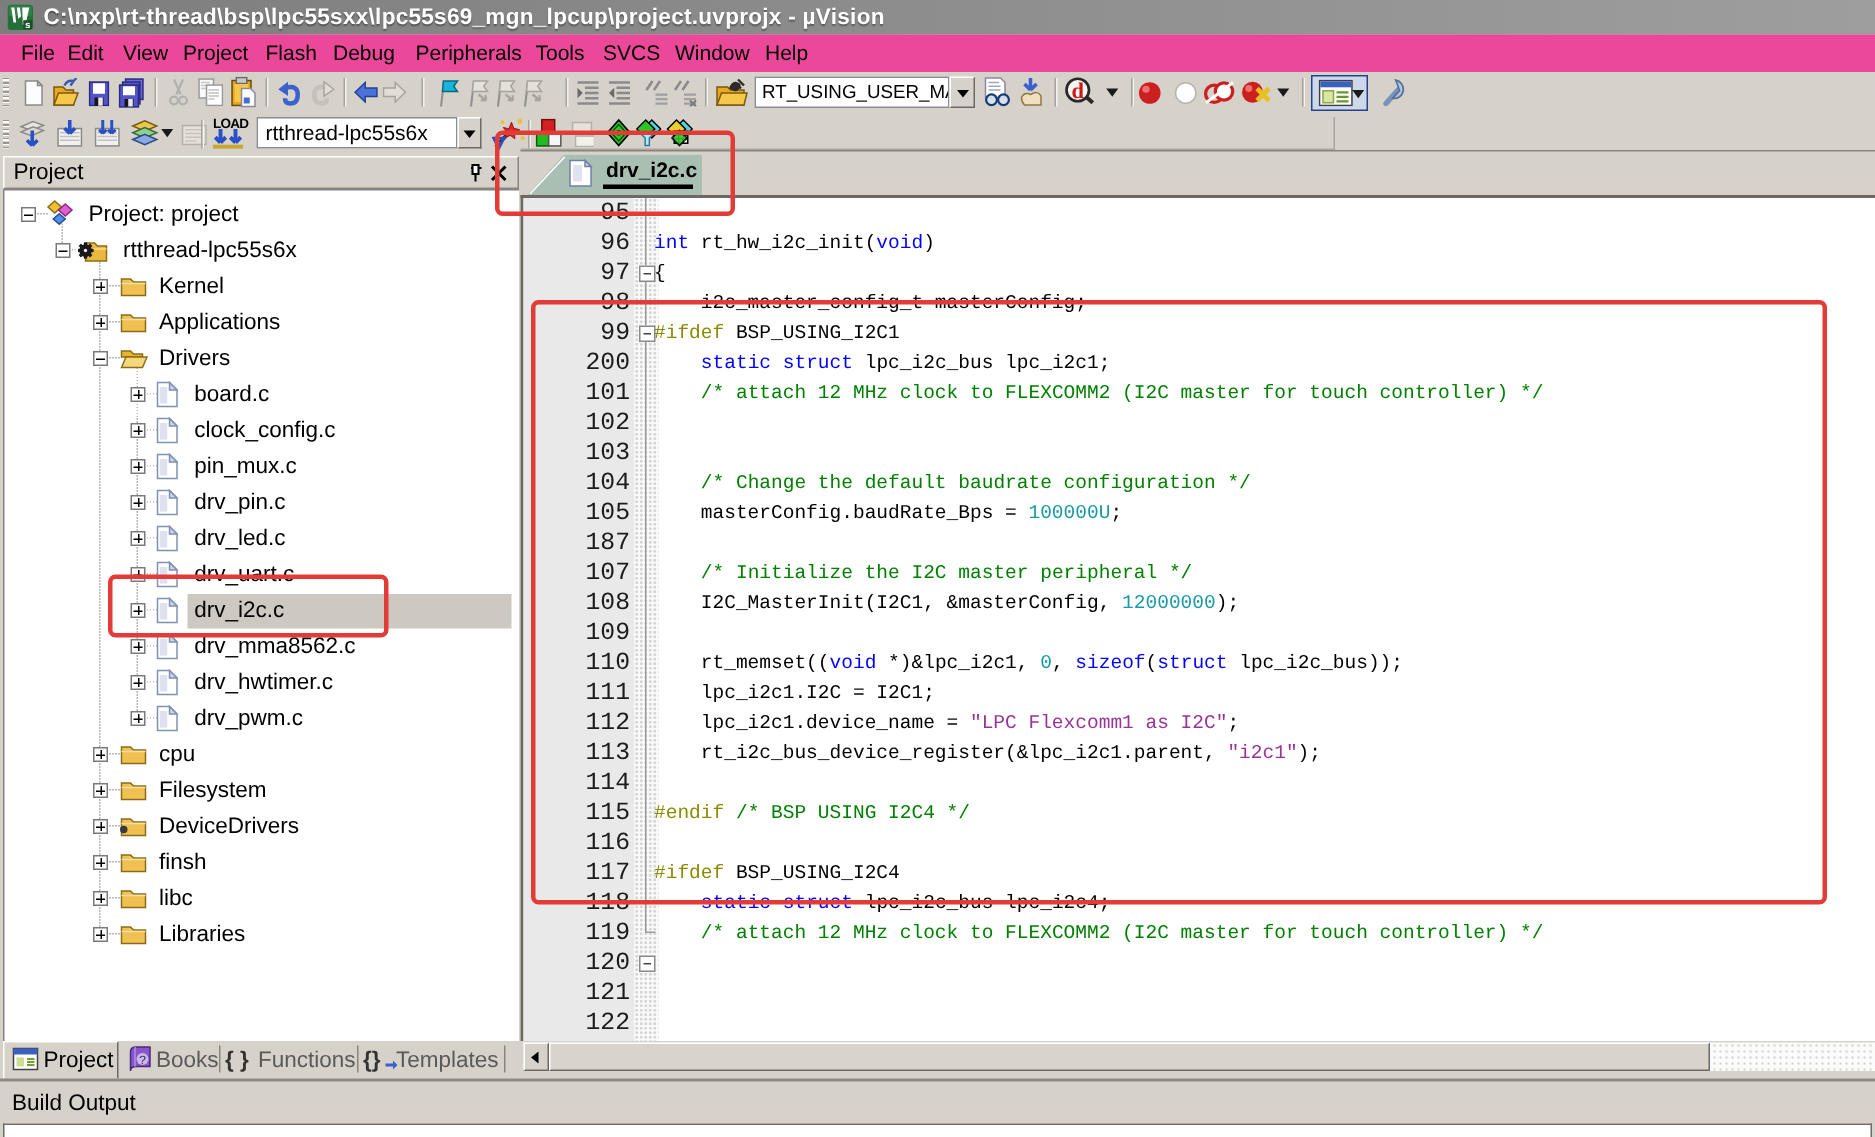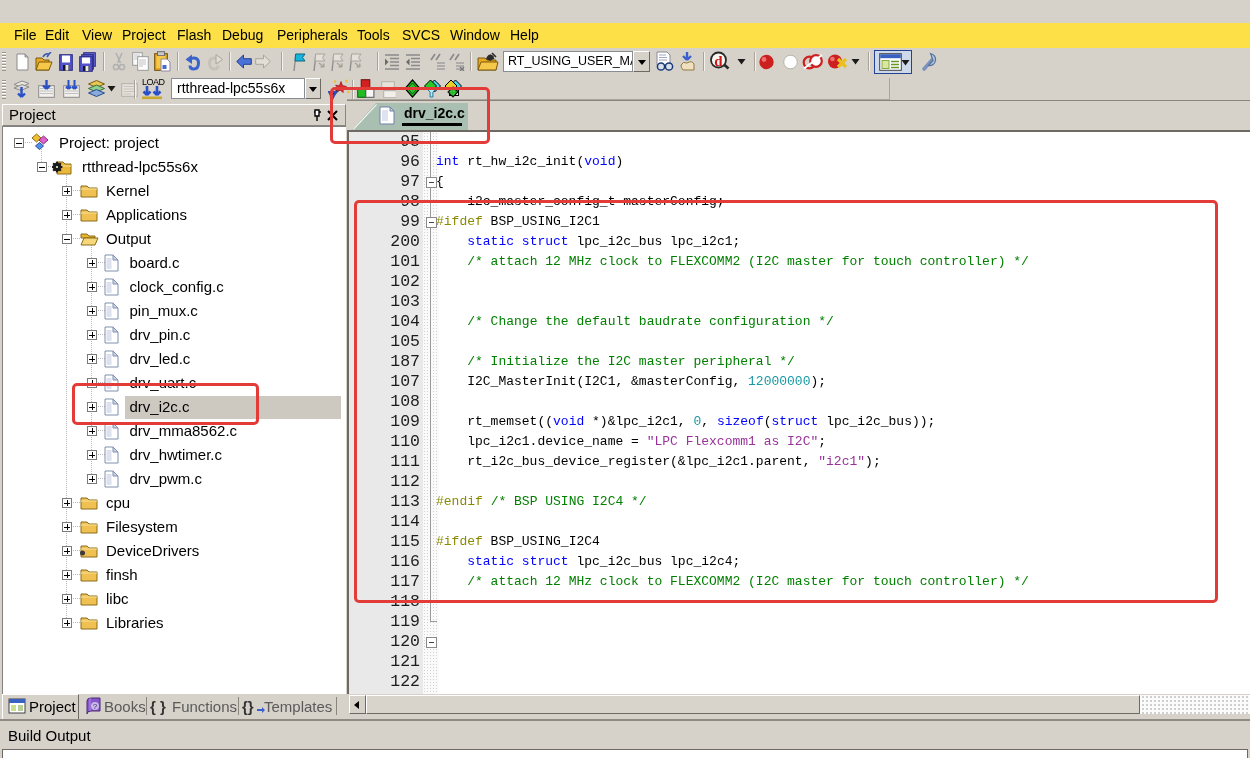--- a/index.html
+++ b/index.html
@@ -10,21 +10,21 @@
 
 
 #titlebar { position:absolute; left:0; top:0; width:1250px; height:23px;
   background:linear-gradient(90deg,#7d7d7d,#9e9e9e); }
 #titlebar .ttext { position:absolute; left:29px; top:1px; line-height:22px;
   color:#ffffff; font-size:15px; font-weight:bold; letter-spacing:0.2px;
   text-shadow:0 1px 1px rgba(0,0,0,0.35); white-space:nowrap; }
 #appicon { position:absolute; left:5px; top:3px; width:17px; height:17px; }
 
 
-#menubar { position:absolute; left:0; top:23px; width:1250px; height:25px; background:#fde047;padding-left:31px; }
+#menubar { position:absolute; left:0; top:23px; width:1250px; height:25px; background:#ec4899;padding-left:31px; }
 #menubar span { position:absolute; top:0; line-height:25px; font-size:14px; color:#000; }
 
 
 #tb1 { position:absolute; left:0; top:48px; width:1250px; height:28px; background:#d6d2ca; }
 #tb2 { position:absolute; left:0; top:76px; width:1250px; height:26px; background:#d6d2ca; }
 .grip { position:absolute; left:2px; top:4px; width:4px; height:19px;
   background-image:repeating-linear-gradient(to bottom,#9a968e 0 1px,#fff 1px 2px,transparent 2px 3px); }
 .tsep { position:absolute; width:2px; height:19px;
   border-left:1px solid #a8a49c; border-right:1px solid #f4f2ee; }
 .combo { position:absolute; background:#fff; border:1px solid #888d93; font-size:13px;
@@ -97,20 +97,32 @@
 #buildwhite { position:absolute; left:2px; top:749px; width:1246px; height:9px; background:#fff;
   border:1px solid #6e6a63; border-bottom:none; }
 
 
 .redbox { position:absolute; border:3px solid #e23b38; border-radius:5px; }
 </style>
 </head>
 <body>
 <div id="app">
 
+  <div id="titlebar">
+    <svg id="appicon" viewBox="0 0 17 17">
+      <rect x="0" y="0" width="17" height="17" rx="2.5" fill="#256f38"></rect>
+      <rect x="0.8" y="0.8" width="15.4" height="7" fill="#30824a"></rect>
+      <path d="M2.5 2 L4.6 2 L5.8 12 L4 12 Z" fill="#fff"></path>
+      <path d="M6.2 2 L8.3 2 L9 8 L7.2 9.5 Z" fill="#fff"></path>
+      <path d="M9.8 2 L14.5 2 L12 13.5 L10.2 13.5 Z" fill="#fff"></path>
+      <rect x="10.5" y="10.5" width="6" height="6" fill="#184f27"></rect>
+      <text x="13.5" y="15.8" font-size="6.5" font-weight="bold" fill="#fff" text-anchor="middle" font-family="Liberation Sans">s</text>
+    </svg>
+    <div class="ttext">C:\nxp\rt-thread\bsp\lpc55sxx\lpc55s69_mgn_lpcup\project.uvprojx - µVision</div>
+  </div>
 
   <div id="menubar">
     <span style="left:14px">File</span>
     <span style="left:45px">Edit</span>
     <span style="left:82px">View</span>
     <span style="left:122px">Project</span>
     <span style="left:177px">Flash</span>
     <span style="left:222px">Debug</span>
     <span style="left:277px">Peripherals</span>
     <span style="left:357px">Tools</span>
@@ -309,21 +321,21 @@
       <path d="M1.5 14 L9.5 10.5 L17.5 14 L9.5 17.5 Z" fill="#88aade" stroke="#2a4a8a"></path>
     </svg>
     <svg class="abs" style="left:107px;top:84px" width="9" height="9" viewBox="0 0 9 9">
       <path d="M0.5 2 L8.5 2 L4.5 7.5 Z" fill="#1a1a1a"></path>
     </svg>
     <svg class="abs" style="left:120px;top:79px" width="19" height="20" viewBox="0 0 19 20">
       <rect x="1.7" y="4.7" width="15.6" height="12.6" fill="#e6e2da" stroke="#b4b0a8"></rect>
       <path d="M3.5 7.5 L15.5 7.5 M3.5 10 L15.5 10 M3.5 12.5 L15.5 12.5 M3.5 15 L11 15" stroke="#c8c4bc"></path>
     </svg>
     <div class="tsep" style="left:134px;top:80px"></div>
-    <div class="abs" style="left:142px;top:77px;width:30px;height:9px;font-size:9px;font-weight:normal;color:#000;letter-spacing:-0.5px">LOAD</div>
+    <div class="abs" style="left:142px;top:77px;width:30px;height:9px;font-size:9px;font-weight:bold;color:#000;letter-spacing:-0.5px">LOAD</div>
     <svg class="abs" style="left:140px;top:85px" width="26" height="16" viewBox="0 0 26 16">
       <path d="M7 1 L7 10 M7 10 L3.5 6.5 M7 10 L10.5 6.5" stroke="#2a50c8" stroke-width="2.6" fill="none"></path>
       <path d="M17 1 L17 10 M17 10 L13.5 6.5 M17 10 L20.5 6.5" stroke="#2a50c8" stroke-width="2.6" fill="none"></path>
       <rect x="2" y="11.5" width="20" height="2.6" fill="#c8a830"></rect>
     </svg>
     <div class="combo" style="left:171px;top:78px;width:134px;height:21px;line-height:19px;padding-left:5px;font-size:14px">rtthread-lpc55s6x</div>
     <div class="dbtn" style="left:305px;top:78px;width:16px;height:21px"></div>
     <svg class="abs" style="left:328px;top:78px" width="22" height="22" viewBox="0 0 22 22">
       <path d="M2.5 20 L13 8.5" stroke="#303030" stroke-width="2.6"></path>
       <path d="M13 3.5 L14.5 7.5 L18.5 8.5 L15 10.8 L15.3 14.5 L12.2 12.3 L8.5 13.8 L9.8 10 L7.5 7 L11.3 7.8 Z" fill="#e02828" stroke="#8a1010" stroke-width="0.6"></path>
@@ -419,21 +431,21 @@
       <div class="trow" style="left:103px;top:76px">
         <span class="lbl">Applications</span>
       </div>
       <div class="hguide" style="left:68px;top:111px;width:10px"></div>
       <div class="exp minus" style="left:59px;top:107px"></div>
       <svg class="abs" style="left:77px;top:105px" width="19" height="14" viewBox="0 0 19 14">
         <path d="M1 2 L7 2 L9 4 L15 4 L15 6 L1 6 Z" fill="#e8b430" stroke="#8a6d1a"></path>
         <path d="M1 13 L4 6 L18 6 L15 13 Z" fill="#f6d87a" stroke="#8a6d1a"></path>
       </svg>
       <div class="trow" style="left:103px;top:100px">
-        <span class="lbl">Output</span>
+        <span class="lbl">Drivers</span>
       </div>
       <div class="hguide" style="left:93px;top:135px;width:9px"></div>
       <div class="exp plus" style="left:84px;top:131px"></div>
       <svg class="abs" style="left:101px;top:127px" width="15" height="18" viewBox="0 0 15 18">
         <path d="M1 1 L9 1 L14 6 L14 17 L1 17 Z" fill="#fff" stroke="#8090b0"></path>
         <path d="M9 1 L9 6 L14 6 Z" fill="#ccd4e8" stroke="#8090b0"></path>
         <rect x="2.5" y="4" width="5" height="11" fill="#dde2ee"></rect>
       </svg>
       <div class="trow" style="left:126.5px;top:124px">
         <span class="lbl">board.c</span>
@@ -640,25 +652,27 @@
       <div class="cl">&nbsp;</div>
       <div class="cl"><span class="k">int</span> rt_hw_i2c_init(<span class="k">void</span>)</div>
       <div class="cl">{</div>
       <div class="cl">    i2c_master_config_t masterConfig;</div>
       <div class="cl"><span class="p">#ifdef</span> BSP_USING_I2C1</div>
       <div class="cl">    <span class="k">static</span> <span class="k">struct</span> lpc_i2c_bus lpc_i2c1;</div>
       <div class="cl">    <span class="c">/* attach 12 MHz clock to FLEXCOMM2 (I2C master for touch controller) */</span></div>
       <div class="cl">&nbsp;</div>
       <div class="cl">&nbsp;</div>
       <div class="cl">    <span class="c">/* Change the default baudrate configuration */</span></div>
+      <div class="cl">    masterConfig.baudRate_Bps = <span class="n">100000U</span>;</div>
       <div class="cl">&nbsp;</div>
       <div class="cl">    <span class="c">/* Initialize the I2C master peripheral */</span></div>
       <div class="cl">    I2C_MasterInit(I2C1, &amp;masterConfig, <span class="n">12000000</span>);</div>
       <div class="cl">&nbsp;</div>
       <div class="cl">    rt_memset((<span class="k">void</span> *)&amp;lpc_i2c1, <span class="n">0</span>, <span class="k">sizeof</span>(<span class="k">struct</span> lpc_i2c_bus));</div>
+      <div class="cl">    lpc_i2c1.I2C = I2C1;</div>
       <div class="cl">    lpc_i2c1.device_name = <span class="s">"LPC Flexcomm1 as I2C"</span>;</div>
       <div class="cl">    rt_i2c_bus_device_register(&amp;lpc_i2c1.parent, <span class="s">"i2c1"</span>);</div>
       <div class="cl">&nbsp;</div>
       <div class="cl"><span class="p">#endif</span> <span class="c">/* BSP USING I2C4 */</span></div>
       <div class="cl">&nbsp;</div>
       <div class="cl"><span class="p">#ifdef</span> BSP_USING_I2C4</div>
       <div class="cl">    <span class="k">static</span> <span class="k">struct</span> lpc_i2c_bus lpc_i2c4;</div>
       <div class="cl">    <span class="c">/* attach 12 MHz clock to FLEXCOMM2 (I2C master for touch controller) */</span></div>
     </div>
 

